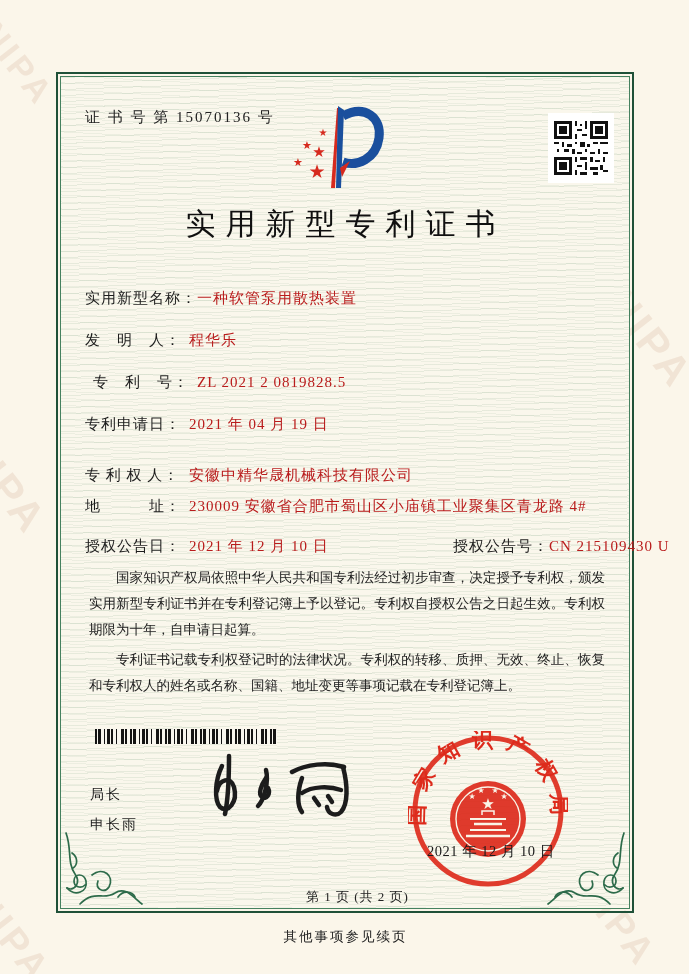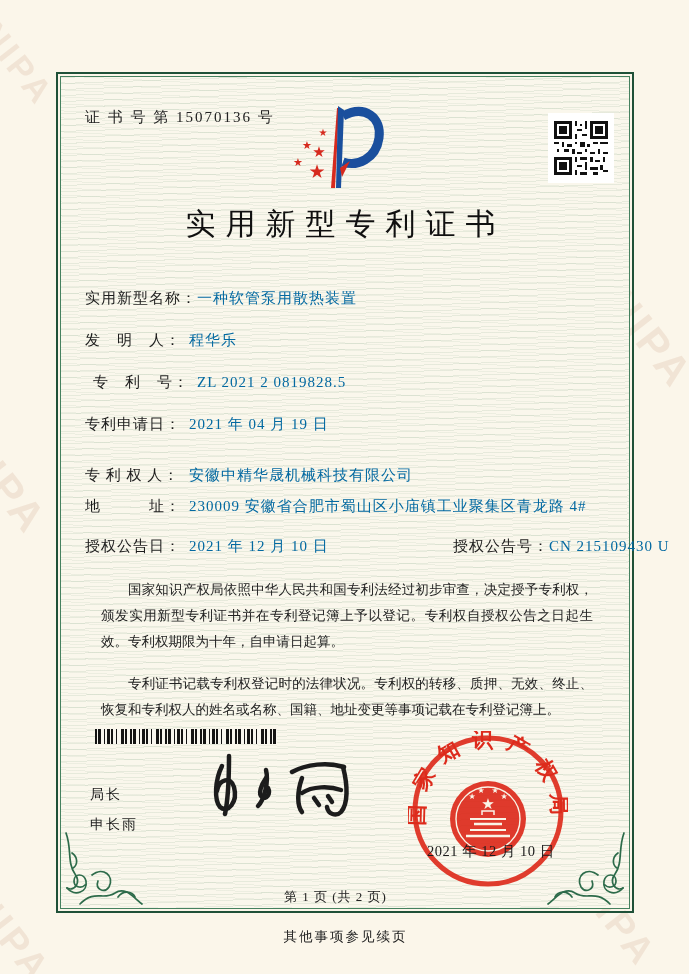--- a/index.html
+++ b/index.html
@@ -45,47 +45,47 @@
     background:#fff;display:flex;align-items:center;justify-content:center;
   }
   .title{
     position:absolute;left:57px;top:204px;width:577px;
     text-align:center;font-size:30px;font-weight:400;
     letter-spacing:10px;color:#101010;
   }
   
   .row{position:absolute;left:85px;font-size:15px;letter-spacing:1px;white-space:nowrap;}
   .row .lbl{display:inline-block;min-width:104px;}
-  .row .val{color:#0369a1;}
+  .row .val{color:#b91c1c;}
   .grant-no{position:absolute;left:368px;top:0;}
   
   .paras{
     position:absolute;left:85px;top:561px;width:524px;
     font-size:13.5px;line-height:26px;color:#222;
     text-align:justify;
   }
-  .paras p{margin:16px;text-indent:2em;}
+  .paras p{margin:4px;text-indent:2em;}
   
   .barcode{
     position:absolute;left:95px;top:729px;width:182px;height:15px;
     background:repeating-linear-gradient(90deg,
       #141414 0 2px,#f8f6ef 2px 3px,#141414 3px 6px,#f8f6ef 6px 9px,
       #141414 9px 10px,#f8f6ef 10px 12px,#141414 12px 15px,#f8f6ef 15px 16px,
       #141414 16px 18px,#f8f6ef 18px 21px,#141414 21px 22px,#f8f6ef 22px 26px,
       #141414 26px 29px,#f8f6ef 29px 30px,#141414 30px 32px,#f8f6ef 32px 35px);
   }
   .signer{position:absolute;left:90px;top:780px;font-size:14px;letter-spacing:2px;line-height:30px;}
   .signature{position:absolute;left:200px;top:752px;}
   .seal{position:absolute;left:408px;top:731px;width:160px;height:160px;}
   .seal-date{
     position:absolute;left:427px;top:842px;font-size:14.5px;
     letter-spacing:0.5px;color:#1b1b1b;z-index:5;white-space:nowrap;
   }
   .page-ind{
-    position:absolute;left:47px;top:888px;width:577px;text-align:center;
+    position:absolute;left:69px;top:888px;width:577px;text-align:center;
     font-size:13px;letter-spacing:1px;color:#222;
   }
   .cont-note{
     position:absolute;left:57px;top:928px;width:577px;text-align:center;
     font-size:13.5px;letter-spacing:2px;color:#222;
   }
 </style>
 </head>
 <body>
 

